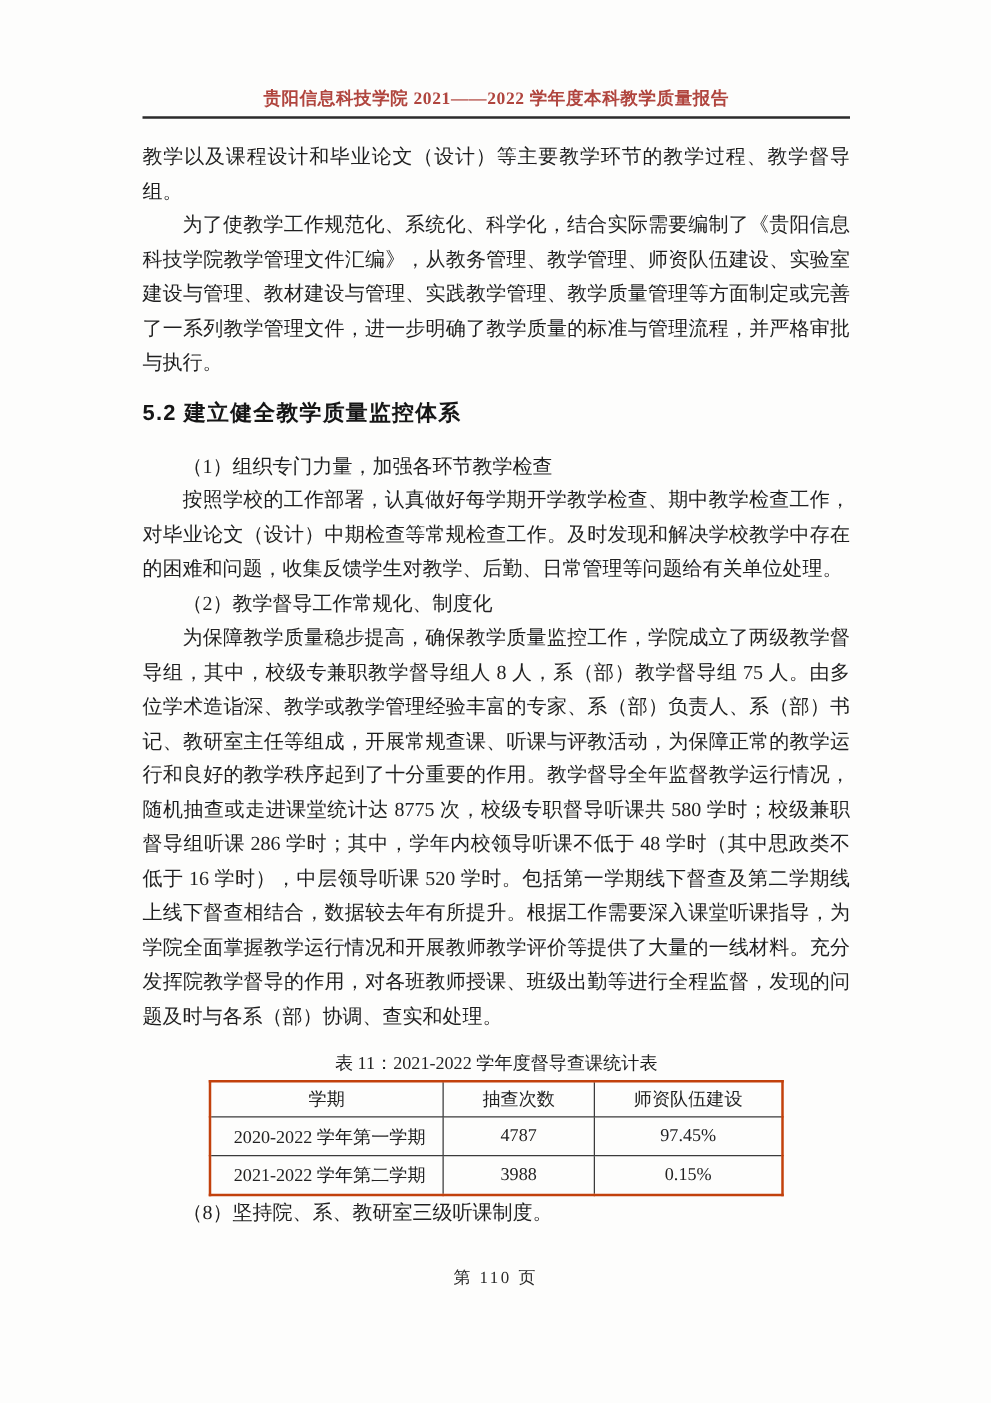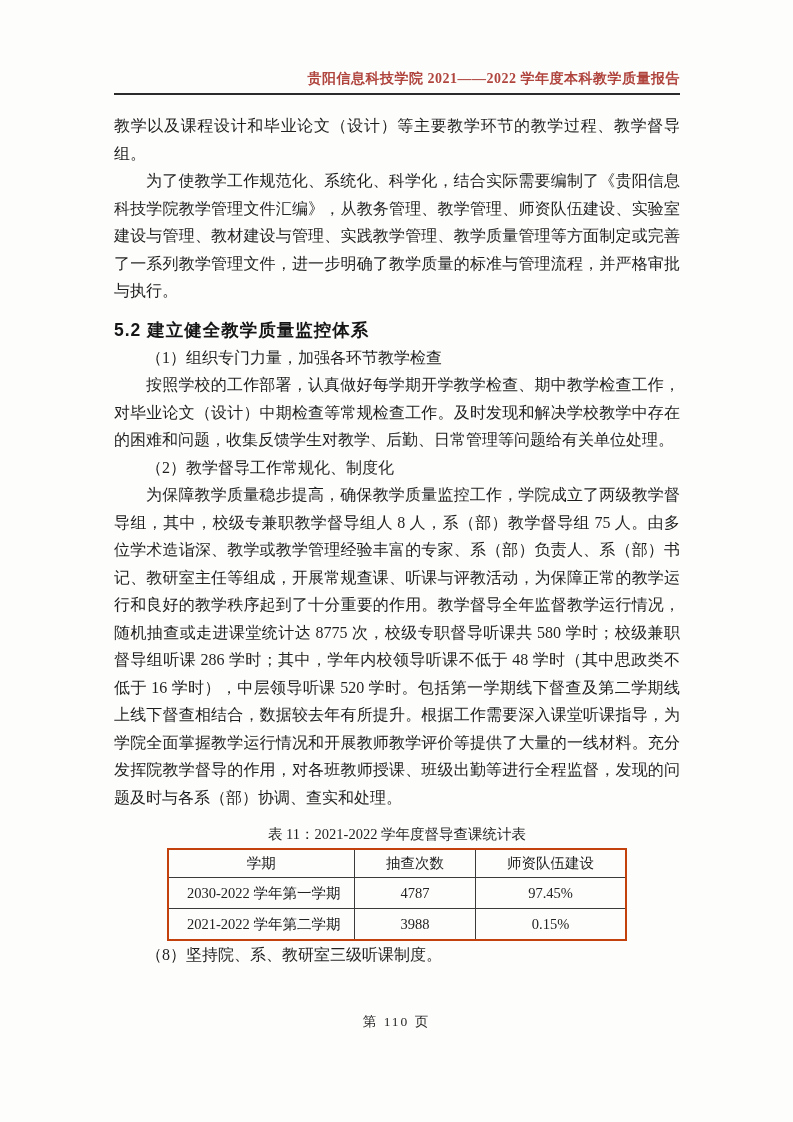--- a/index.html
+++ b/index.html
@@ -10,42 +10,42 @@
     overflow: hidden;
     font-family: "Liberation Serif", "DejaVu Serif", serif;
     color: #1f1f1f;
   }
   .content {
     position: absolute;
     left: 114px; top: 70px;
     width: 566px;
   }
   .page-header {
-    text-align: right;
+    text-align: center;
     font-size: 14px;
     font-weight: 600;
     color: #b0453e;
     padding-bottom: 5px;
     border-bottom: 2px solid #2b2b2b;
     margin-bottom: 17px;
     letter-spacing: 0.5px;
   }
   p.body-par {
     font-size: 16px;
     line-height: 27.5px;
     text-align: justify;
     margin: 0;
   }
   p.indent { text-indent: 2em; }
   h2.section-heading {
     font-family: "Liberation Sans", "DejaVu Sans", sans-serif;
     font-size: 17.5px;
     font-weight: bold;
     color: #161616;
-    margin: 13px 0 2px 0;
+    margin: 13px 0 18px 0;
     letter-spacing: 1px;
   }
   .table-block { margin-top: 14px; }
   .table-caption {
     text-align: center;
     font-size: 14.5px;
     width: 460px;
     margin: 0 auto 4px auto;
   }
   table.stat-table {
@@ -112,21 +112,21 @@
       </colgroup>
       <thead>
         <tr>
           <th>学期</th>
           <th>抽查次数</th>
           <th>师资队伍建设</th>
         </tr>
       </thead>
       <tbody>
         <tr>
-          <td class="cell-left">2030-2022 学年第一学期</td>
+          <td class="cell-left">2020-2022 学年第一学期</td>
           <td>4787</td>
           <td>97.45%</td>
         </tr>
         <tr>
           <td class="cell-left">2021-2022 学年第二学期</td>
           <td>3988</td>
           <td>0.15%</td>
         </tr>
       </tbody>
     </table>

